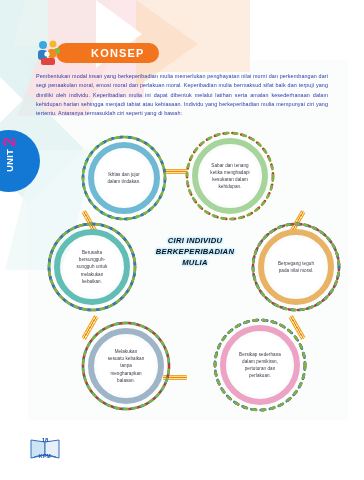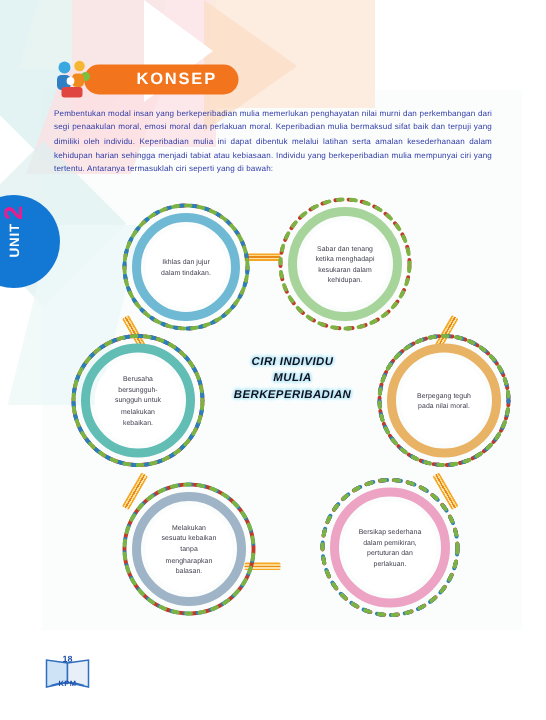--- a/index.html
+++ b/index.html
@@ -402,22 +402,22 @@
         </svg>
       </div>
       <div class="ring-thick" style="left:8px; top:8px; width:80px; height:80px; border:6px solid #eda3c4;"></div>
       <div class="disc" style="left:17px; top:17px; width:62px; height:62px;">
         <span class="node-text">Bersikap sederhana dalam pemikiran, pertuturan dan perlakuan.</span>
       </div>
     </div>
 
     <div class="center-label">
       <span>CIRI INDIVIDU</span>
+      <span>BERKEPERIBADIAN</span>
       <span>MULIA</span>
-      <span>BERKEPERIBADIAN</span>
     </div>
   </div>
 
   <div class="pagemark">
     <svg width="34" height="30" viewBox="0 0 34 30" style="position:absolute;left:0;top:0;">
       <path d="M3 6 L3 24 L17 21 L17 8 Z" fill="#cfe3f6" stroke="#2f6fbf" stroke-width="1"></path>
       <path d="M31 6 L31 24 L17 21 L17 8 Z" fill="#e8eff9" stroke="#2f6fbf" stroke-width="1"></path>
       <path d="M6 23 Q17 19 28 23" fill="none" stroke="#2f6fbf" stroke-width="1"></path>
     </svg>
     <span class="pagemark-num">18</span>

